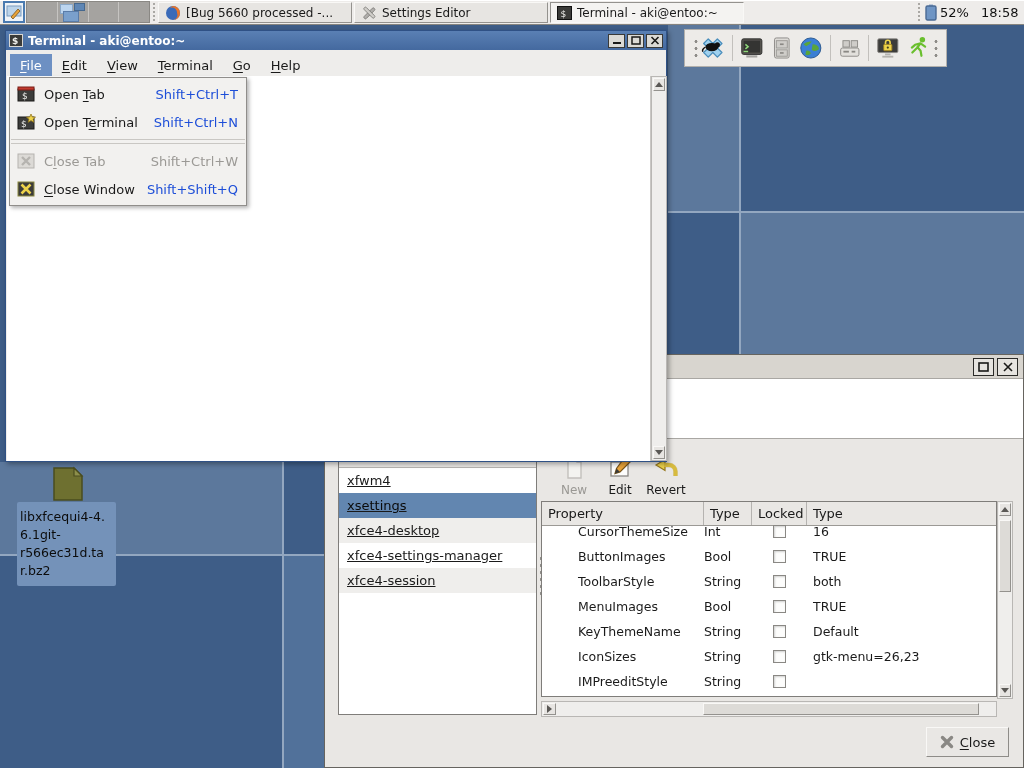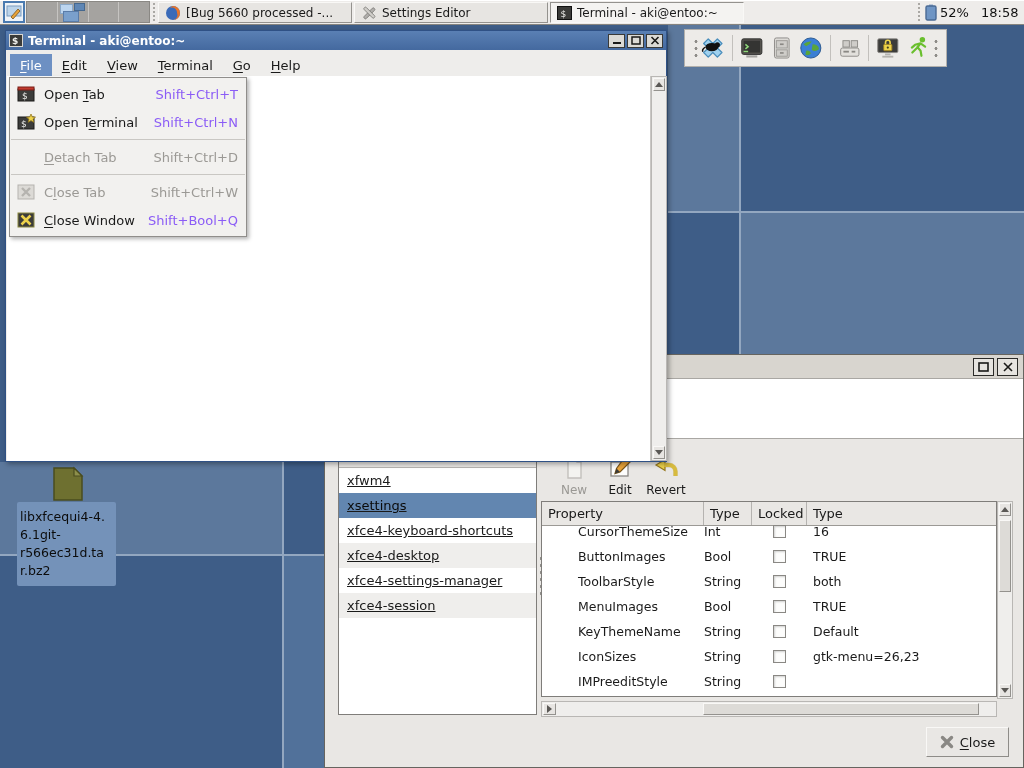--- a/index.html
+++ b/index.html
@@ -66,21 +66,21 @@
   .arr-down { width:0; height:0; border-left:4px solid transparent; border-right:4px solid transparent; border-top:5px solid #5a5855; }
   .arr-left { width:0; height:0; border-top:4px solid transparent; border-bottom:4px solid transparent; border-right:5px solid #5a5855; }
   .arr-right { width:0; height:0; border-top:4px solid transparent; border-bottom:4px solid transparent; border-left:5px solid #5a5855; }
 
   
   #file-menu { left:3px; top:46px; width:238px; background:#f2f1ef;
      border:1px solid #908e8b; box-shadow:2px 2px 4px rgba(0,0,0,.3); padding:2px 0; z-index:35; }
   .fm-item { height:28px; display:flex; align-items:center; padding:0 8px 0 6px; font-size:13px; }
   .fm-icon { width:22px; height:18px; margin-right:6px; flex:0 0 22px; }
   .fm-label { flex:1; }
-  .fm-accel { color:#8b5cf6; }
+  .fm-accel { color:#1d4ed8; }
   .fm-item.disabled .fm-label, .fm-item.disabled .fm-accel { color:#9b9995; }
   .fm-sep { height:1px; background:#c9c7c3; margin:3px 1px; }
   u { text-underline-offset:2px; }
 
   
   #settings-window { left:324px; top:354px; width:700px; height:414px; z-index:10;
      background:#e9e7e4; border:1px solid #66645f; }
   #settings-titlebar { left:0; top:0; width:100%; height:24px; background:#d8d5cf;
      border-bottom:1px solid #a9a7a3; }
   .flat-btn { position:absolute; top:3px; width:21px; height:18px; background:#e6e4e0;
@@ -176,23 +176,20 @@
 
     <div id="channel-list" class="abs">
       <div id="channel-header">
         <span>Channel</span>
       </div>
       <div class="channel-row">
           <span>xfwm4</span>
         </div>
       <div class="channel-row selected">
           <span>xsettings</span>
-        </div>
-      <div class="channel-row">
-          <span>xfce4-keyboard-shortcuts</span>
         </div>
       <div class="channel-row alt">
           <span>xfce4-desktop</span>
         </div>
       <div class="channel-row">
           <span>xfce4-settings-manager</span>
         </div>
       <div class="channel-row alt">
           <span>xfce4-session</span>
         </div>
@@ -387,45 +384,40 @@
           <svg width="20" height="18" viewBox="0 0 20 18">
             <rect x="2" y="4" width="16" height="12" fill="#3c3c3a" stroke="#1a1a18"></rect>
             <text x="5" y="14" font-size="9" fill="#efefec" font-family="DejaVu Sans, sans-serif">$</text>
             <path d="M15 1 L16.3 4 L19.5 4.2 L17 6.2 L17.8 9.3 L15 7.6 L12.2 9.3 L13 6.2 L10.5 4.2 L13.7 4 Z" fill="#edd24a" stroke="#96781e" stroke-width="0.8"></path>
           </svg>
         </span>
         <span class="fm-label">Open T<u>e</u>rminal</span>
         <span class="fm-accel">Shift+Ctrl+N</span>
       </div>
       <div class="fm-sep"></div>
-      <div class="fm-item disabled">
-        <span class="fm-icon"></span>
-        <span class="fm-label"><u>D</u>etach Tab</span>
-        <span class="fm-accel">Shift+Ctrl+D</span>
-      </div>
       <div class="fm-sep"></div>
       <div class="fm-item disabled">
         <span class="fm-icon">
           <svg width="20" height="18" viewBox="0 0 20 18">
             <rect x="2" y="2" width="16" height="14" fill="#dcdad6" stroke="#b5b3af"></rect>
             <path d="M6 5 L14 13 M14 5 L6 13" stroke="#b5b3af" stroke-width="2.4"></path>
           </svg>
         </span>
         <span class="fm-label">C<u>l</u>ose Tab</span>
         <span class="fm-accel">Shift+Ctrl+W</span>
       </div>
       <div class="fm-item">
         <span class="fm-icon">
           <svg width="20" height="18" viewBox="0 0 20 18">
             <rect x="2" y="2" width="16" height="14" fill="#3c3c3a" stroke="#8a8840"></rect>
             <path d="M5.5 4.5 L14.5 13.5 M14.5 4.5 L5.5 13.5" stroke="#edd24a" stroke-width="2.6"></path>
           </svg>
         </span>
         <span class="fm-label"><u>C</u>lose Window</span>
-        <span class="fm-accel">Shift+Bool+Q</span>
+        <span class="fm-accel">Shift+Shift+Q</span>
       </div>
     </div>
   </div>
 
   <div id="dock" class="abs">
     <span class="dock-handle"></span>
     <svg class="dock-icon" viewBox="0 0 28 28">
       <path d="M4 9 L9 4 L14 9 L19 4 L24 9 L19 14 L24 19 L19 24 L14 19 L9 24 L4 19 L9 14 Z" fill="#9fd1ef" stroke="#4a8ebc" stroke-width="1.4" stroke-linejoin="round"></path>
       <ellipse cx="13" cy="13" rx="7" ry="4.6" fill="#111"></ellipse>
       <circle cx="19" cy="10.5" r="2.8" fill="#111"></circle>

